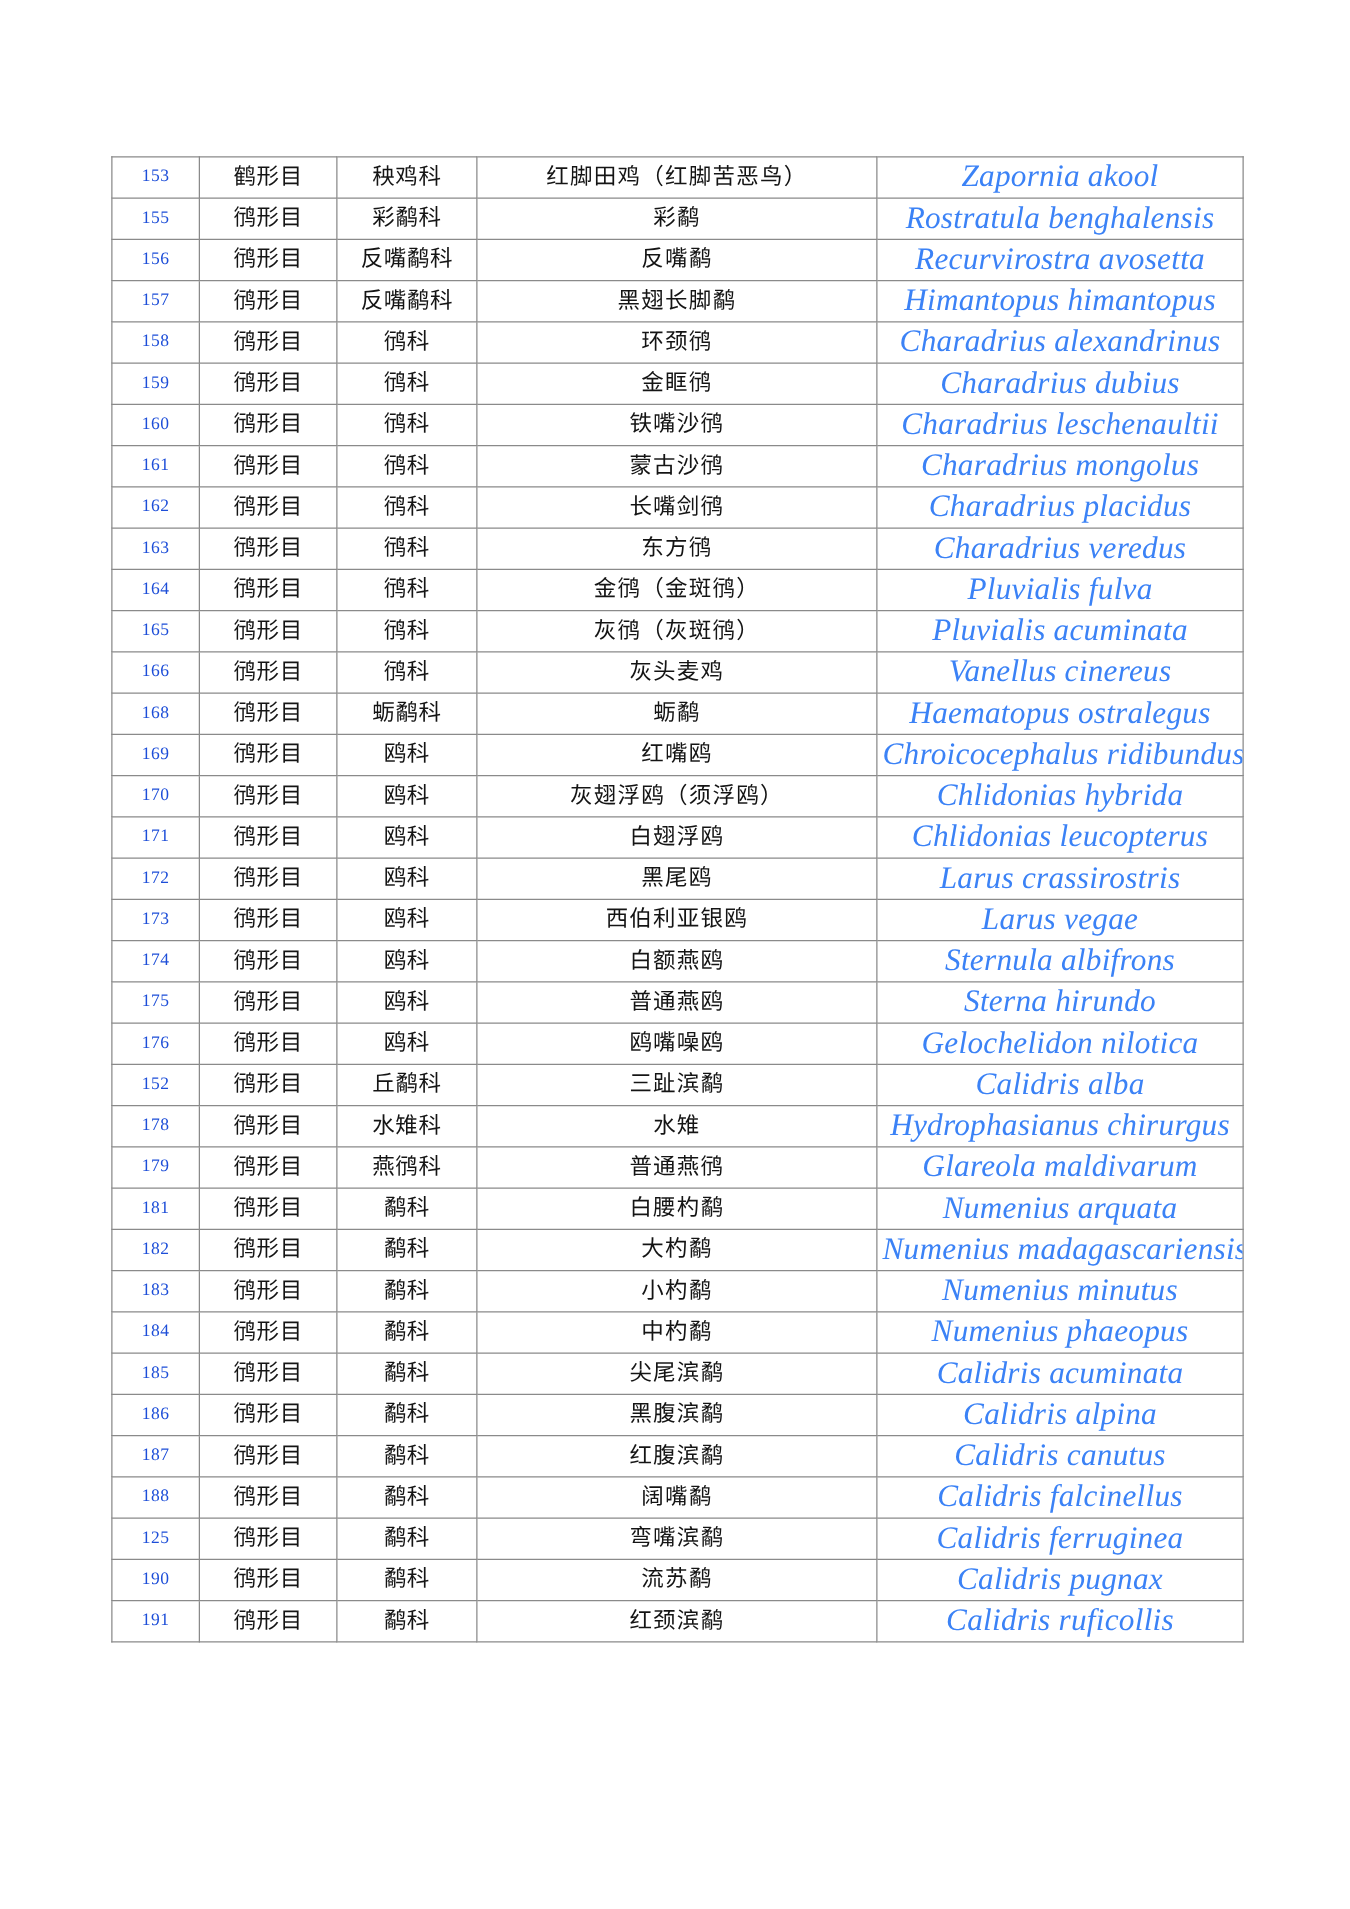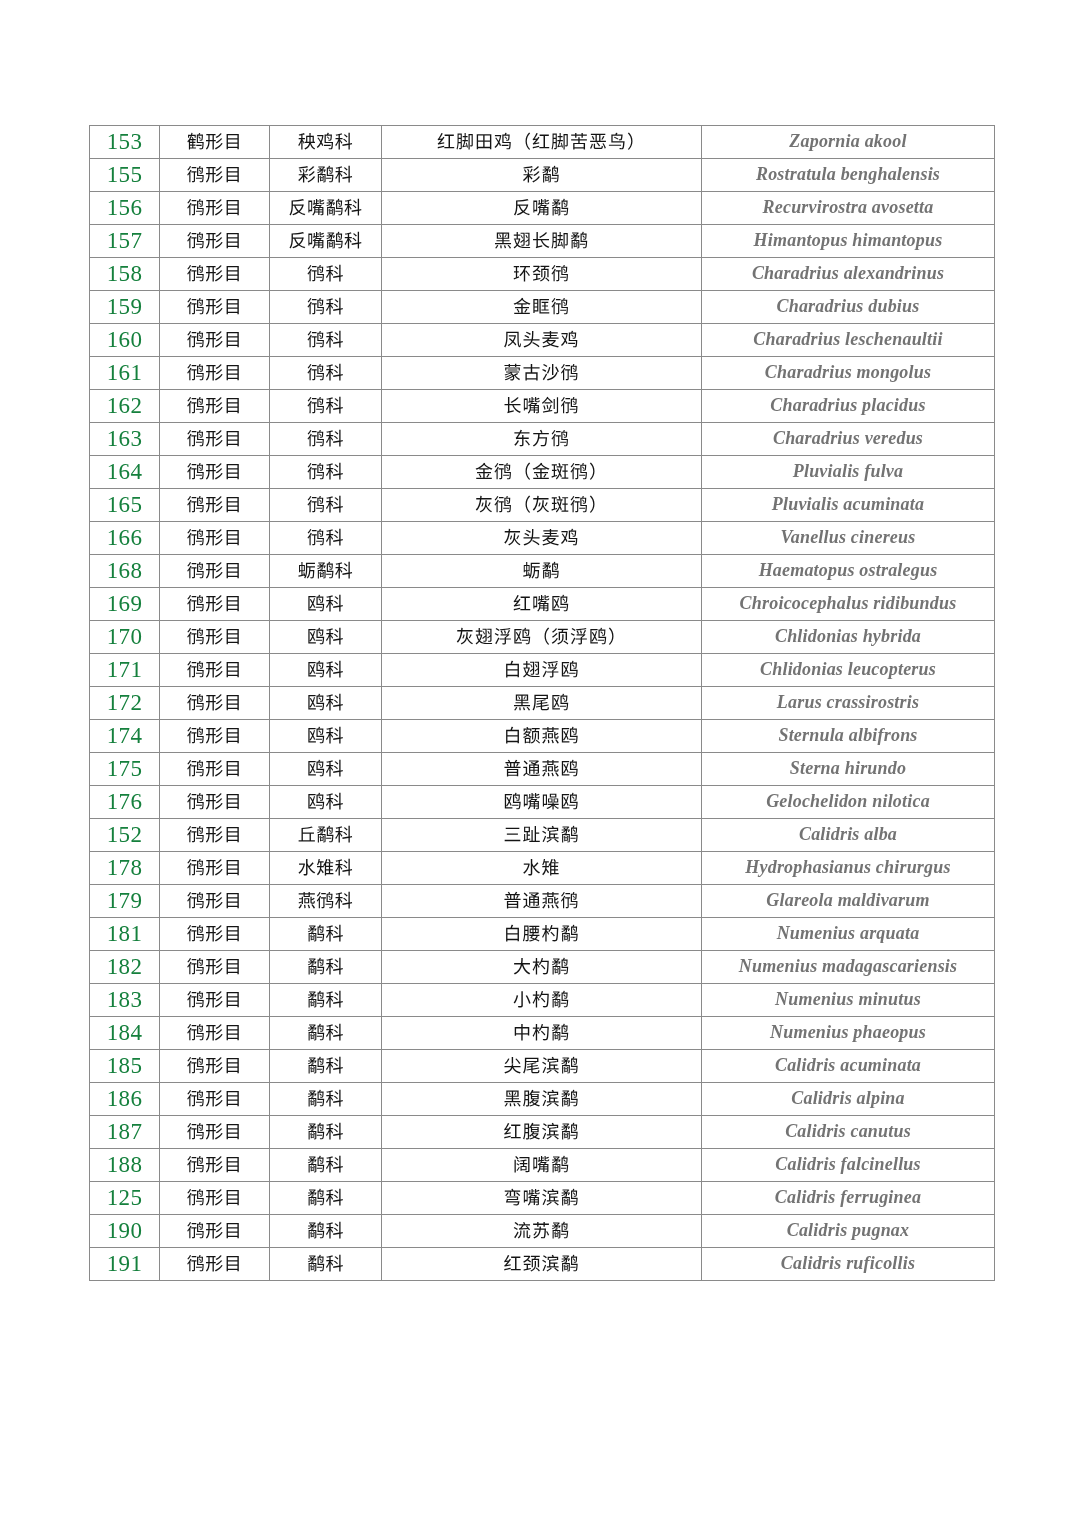--- a/index.html
+++ b/index.html
@@ -47,43 +47,42 @@
     height: 32px;
     padding: 0 4px;
     text-align: center;
     vertical-align: middle;
     line-height: 1.1;
     overflow: hidden;
     white-space: nowrap;
   }
   td.cell-index {
     font-family: "Liberation Serif", "DejaVu Serif", serif;
-    font-size: 23px;
-    color: #15803d;
+    font-size: 14px;
+    color: #1d4ed8;
     letter-spacing: 0.4px;
   }
   td.cell-order,
   td.cell-family,
   td.cell-cn {
     font-family: "DejaVu Sans", "Liberation Sans", sans-serif;
     font-size: 18px;
     color: #141414;
     letter-spacing: 0.5px;
   }
   td.cell-cn {
     font-size: 18px;
     letter-spacing: 1px;
   }
   td.cell-sci {
     font-family: "Liberation Serif", "DejaVu Serif", serif;
     font-style: italic;
-    font-size: 18px;
-    color: #737373;
+    font-size: 25px;
+    color: #3b82f6;
     letter-spacing: 0.2px;
-    font-weight: bold;
   }
 </style>
 </head>
 <body>
 
 <div class="page">
   <div class="table-wrap">
     <table class="species-table">
       <colgroup>
         <col class="c-index">
@@ -132,21 +131,21 @@
             <td class="cell-index">159</td>
             <td class="cell-order">鸻形目</td>
             <td class="cell-family">鸻科</td>
             <td class="cell-cn">金眶鸻</td>
             <td class="cell-sci">Charadrius dubius</td>
           </tr>
           <tr>
             <td class="cell-index">160</td>
             <td class="cell-order">鸻形目</td>
             <td class="cell-family">鸻科</td>
-            <td class="cell-cn">凤头麦鸡</td>
+            <td class="cell-cn">铁嘴沙鸻</td>
             <td class="cell-sci">Charadrius leschenaultii</td>
           </tr>
           <tr>
             <td class="cell-index">161</td>
             <td class="cell-order">鸻形目</td>
             <td class="cell-family">鸻科</td>
             <td class="cell-cn">蒙古沙鸻</td>
             <td class="cell-sci">Charadrius mongolus</td>
           </tr>
           <tr>
@@ -211,20 +210,27 @@
             <td class="cell-family">鸥科</td>
             <td class="cell-cn">白翅浮鸥</td>
             <td class="cell-sci">Chlidonias leucopterus</td>
           </tr>
           <tr>
             <td class="cell-index">172</td>
             <td class="cell-order">鸻形目</td>
             <td class="cell-family">鸥科</td>
             <td class="cell-cn">黑尾鸥</td>
             <td class="cell-sci">Larus crassirostris</td>
+          </tr>
+          <tr>
+            <td class="cell-index">173</td>
+            <td class="cell-order">鸻形目</td>
+            <td class="cell-family">鸥科</td>
+            <td class="cell-cn">西伯利亚银鸥</td>
+            <td class="cell-sci">Larus vegae</td>
           </tr>
           <tr>
             <td class="cell-index">174</td>
             <td class="cell-order">鸻形目</td>
             <td class="cell-family">鸥科</td>
             <td class="cell-cn">白额燕鸥</td>
             <td class="cell-sci">Sternula albifrons</td>
           </tr>
           <tr>
             <td class="cell-index">175</td>

